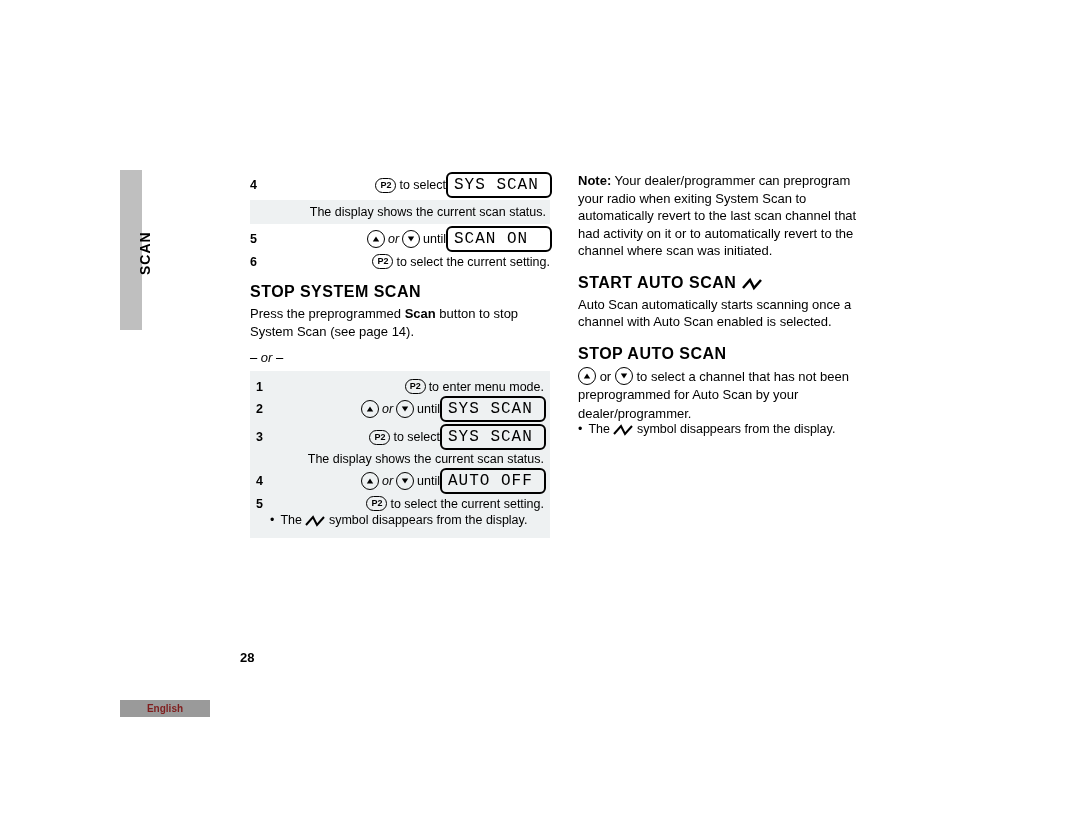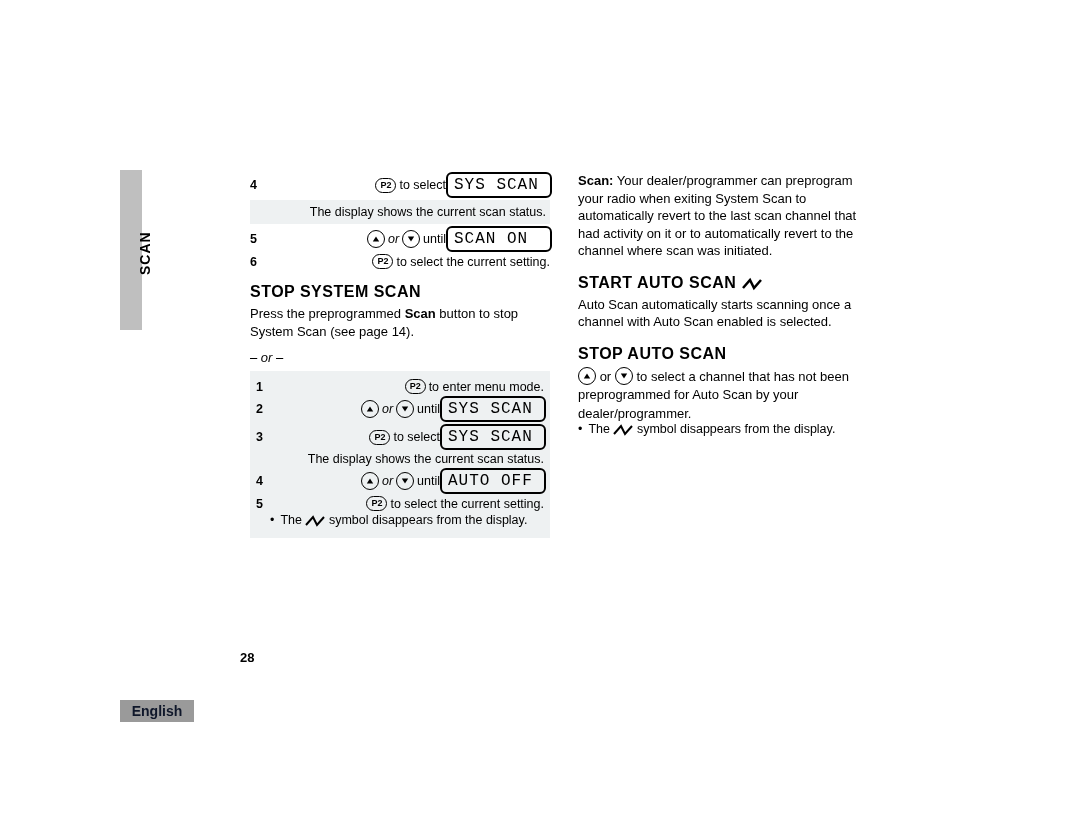--- a/index.html
+++ b/index.html
@@ -129,25 +129,25 @@
     position: absolute;
     left: 240px;
     top: 650px;
     font-weight: bold;
     font-size: 13px;
   }
   .lang-box {
     position: absolute;
     left: 120px;
     top: 700px;
-    width: 74px;
+    width: 90px;
     background: #9a9a9a;
-    color: #0f172a;
-    font-weight: bold;
-    font-size: 14px;
+    color: #7f1d1d;
+    font-weight: bold;
+    font-size: 10px;
     text-align: center;
     padding: 3px 0;
   }
   .or-sep { font-style: italic; margin: 10px 0 6px 0; font-size: 13px; }
   .sub-indent { margin-left: 14px; }
   .shade-block { background:#eef1f2; padding:6px 6px 10px 6px; margin-top:4px;}
   .lcd-wrap { width: 104px; text-align:right; }
 </style>
 </head>
 <body>
@@ -288,21 +288,21 @@
                 </svg></span>
             <span> symbol disappears from the display.</span>
           </div>
         </div>
       </div>
 
     </div>
 
     <div class="col">
       <div class="body-text">
-        <b>Scan:</b><span> Your dealer/programmer can preprogram your radio when exiting System Scan to automatically revert to the last scan channel that had activity on it or to automatically revert to the channel where scan was initiated.</span>
+        <b>Note:</b><span> Your dealer/programmer can preprogram your radio when exiting System Scan to automatically revert to the last scan channel that had activity on it or to automatically revert to the channel where scan was initiated.</span>
       </div>
 
       <h2>
         <span>START AUTO SCAN</span>
         <span class="scan-z"><svg viewBox="0 0 20 14">
               <path d="M1 11 L8 3 L12 11 L19 3" stroke="#000" stroke-width="2.5" fill="none"></path>
             </svg></span>
       </h2>
 
       <div class="body-text">Auto Scan automatically starts scanning once a channel with Auto Scan enabled is selected.</div>

